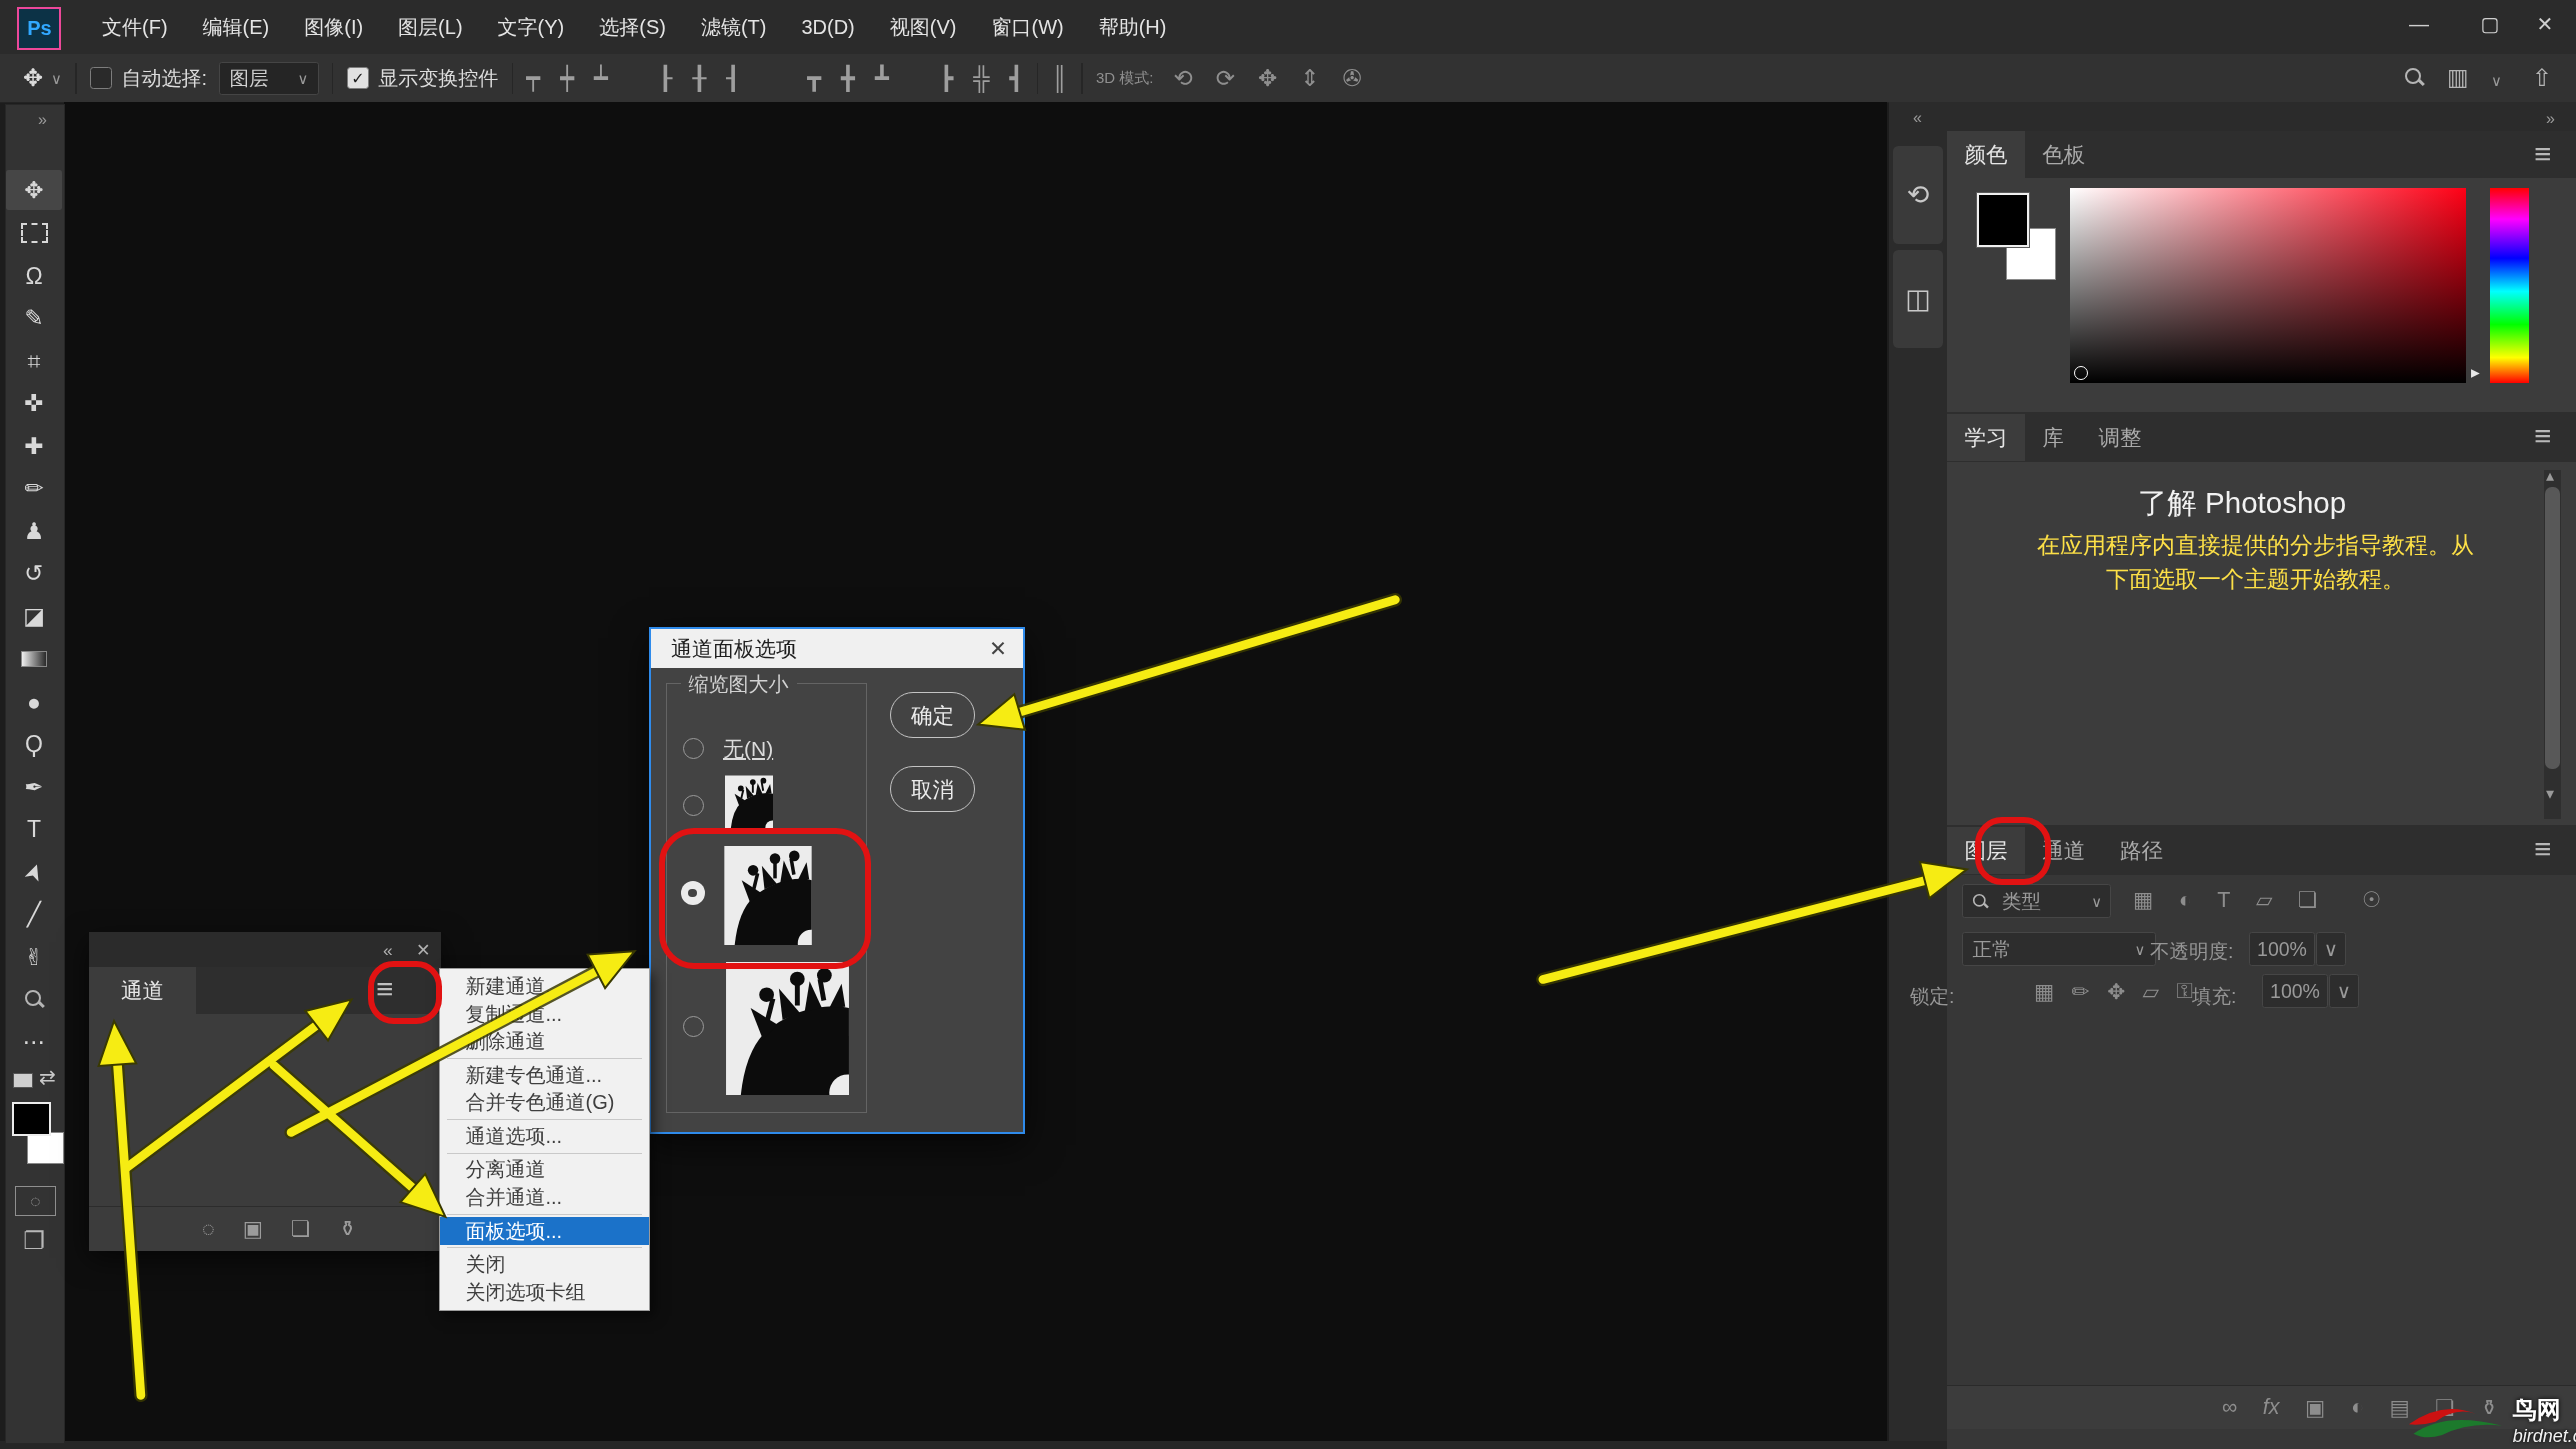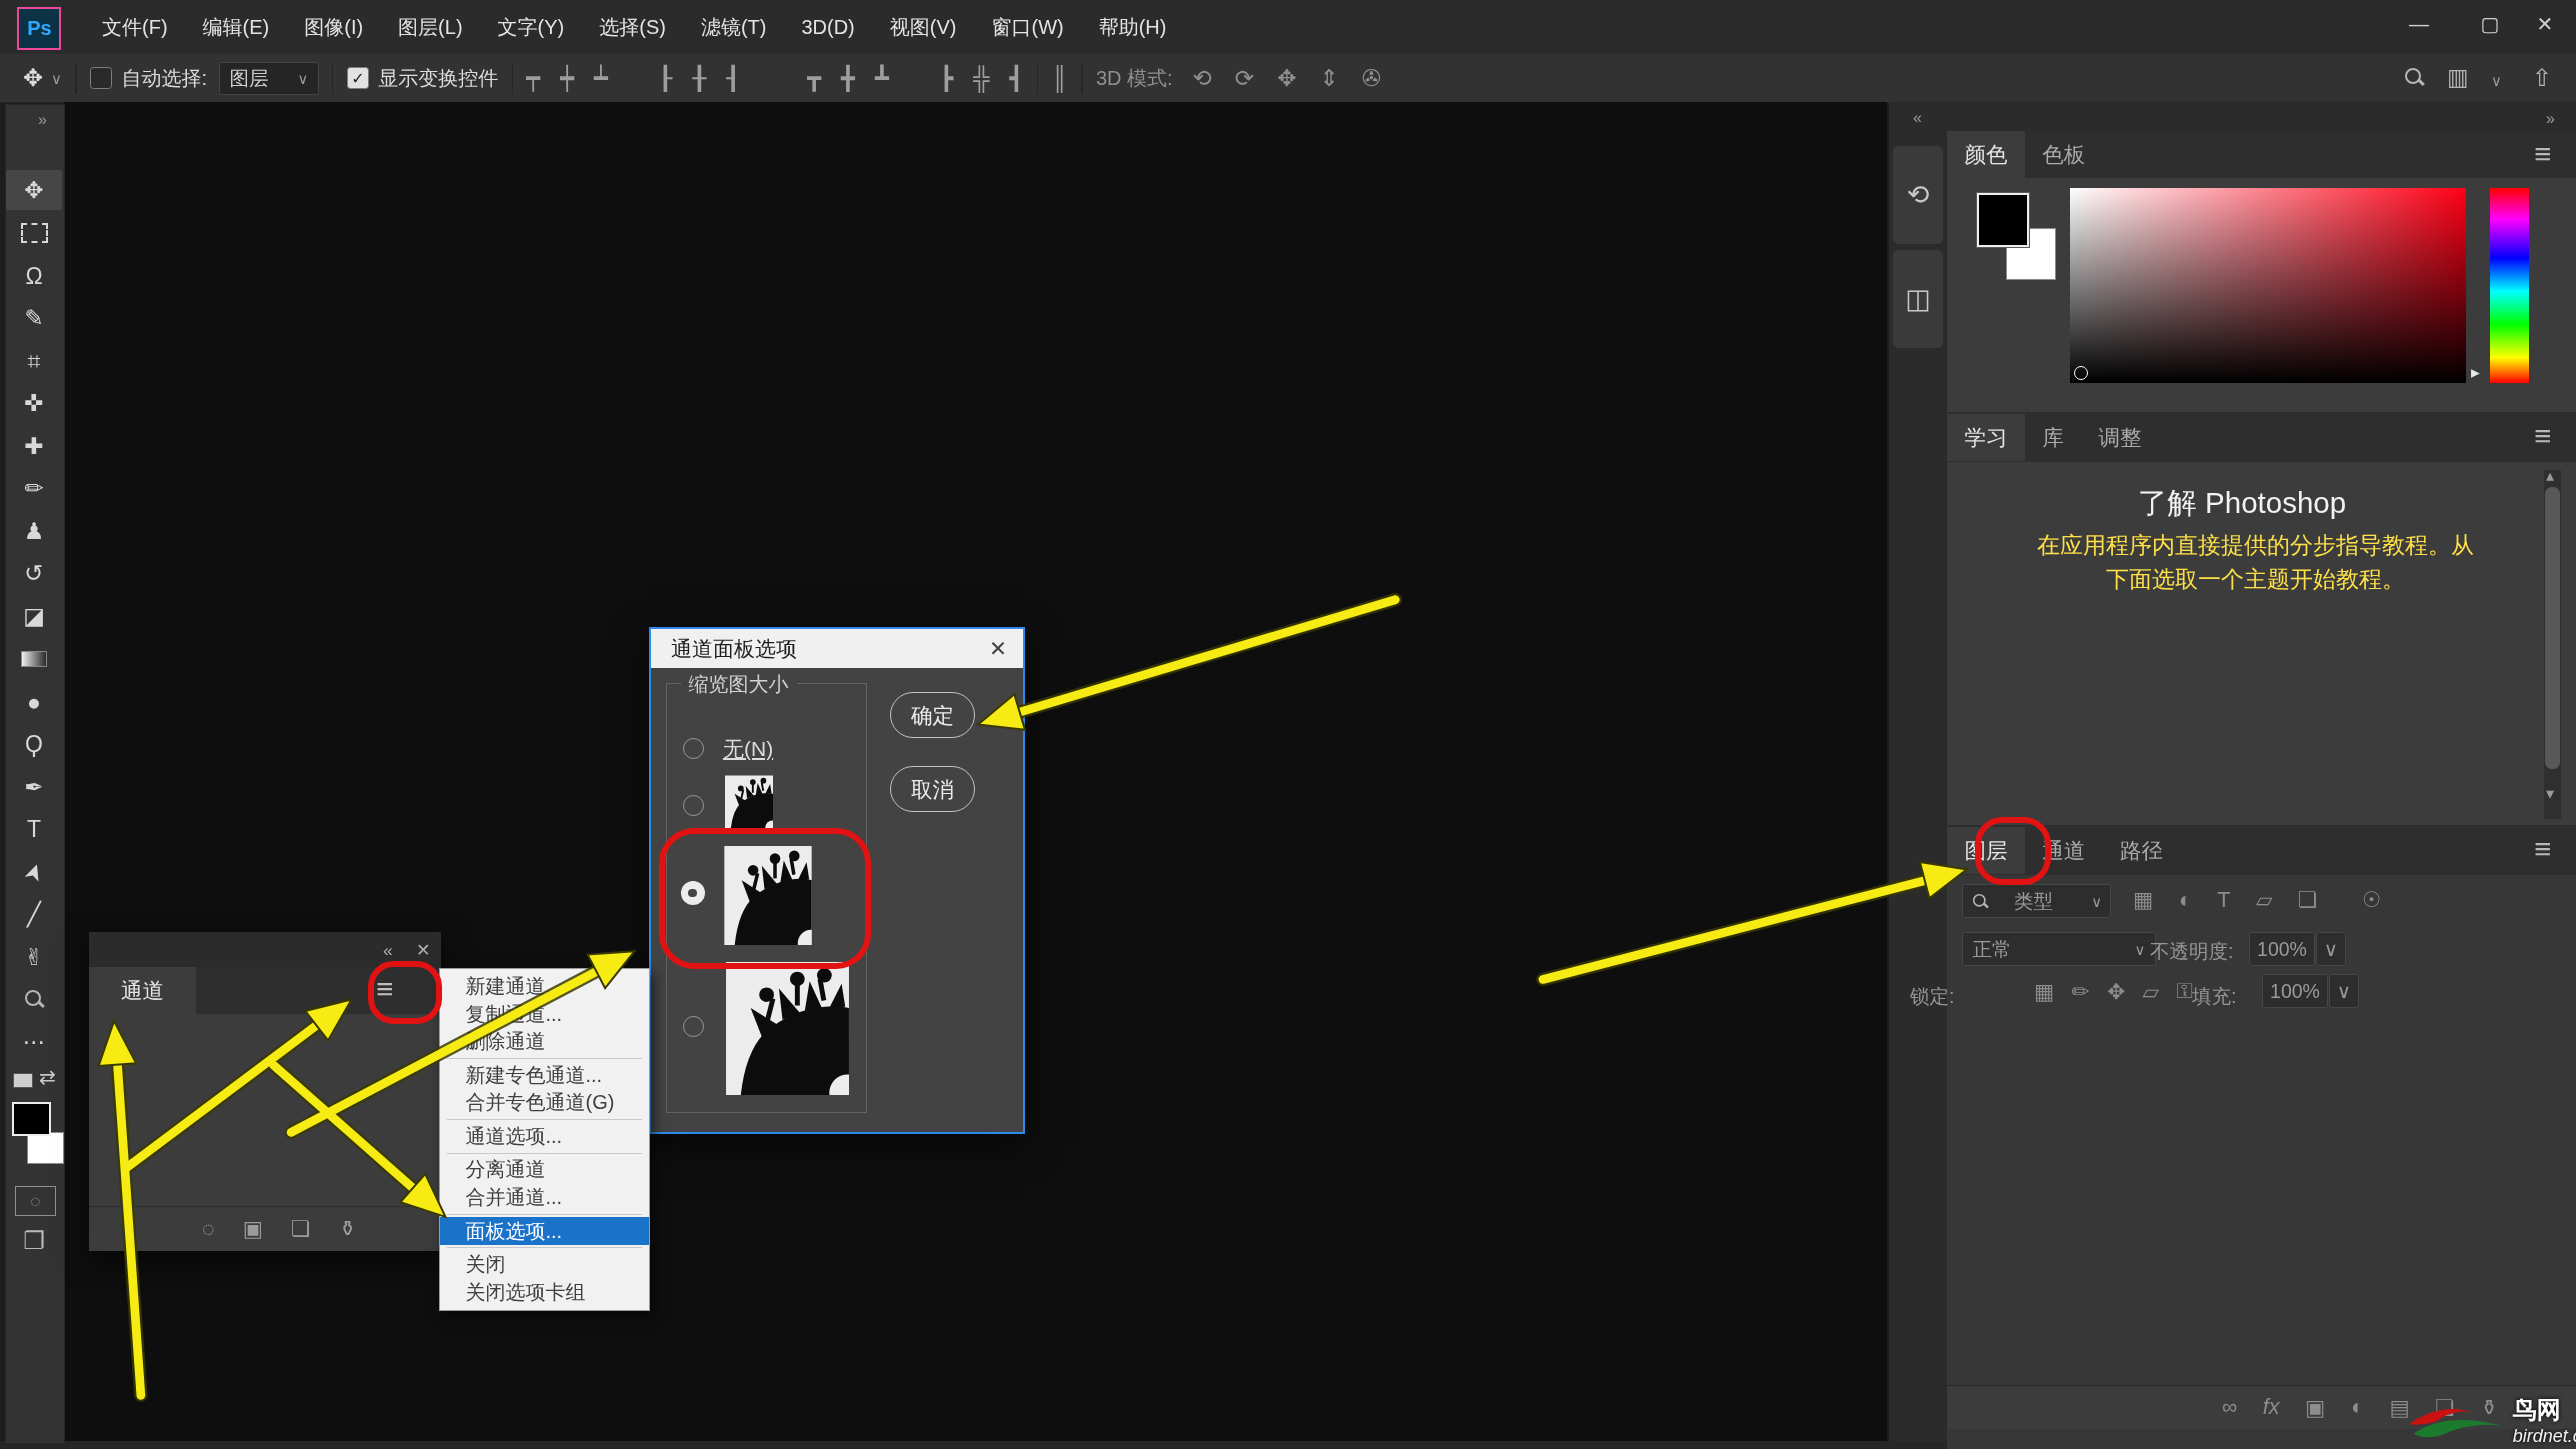--- a/index.html
+++ b/index.html
@@ -12,21 +12,21 @@
   #menubar{left:0;top:0;width:2576px;height:54px;background:#2b2b2b;}
   #ps-logo{left:17.4px;top:7.4px;width:40px;height:39px;background:#0c3246;border:2px solid #ec4899;
     color:#31a8ff;font-size:20px;font-weight:bold;}
   #menu-items{left:82px;top:0;height:54px;gap:35px;margin-left:20px;}
   #menu-items .mi{color:#e4e4e4;font-size:20px;white-space:nowrap;}
   .winbtn{top:0;width:62px;height:48px;color:#cfcfcf;font-size:20px;}
 
   #optionsbar{left:0;top:54px;width:2576px;height:48px;background:#323232;border-bottom:1.3px solid #232323;}
   .vsep{width:1.3px;height:31px;background:#262626;margin:0 13.4px;}
   .optxt{color:#dcdcdc;font-size:20px;white-space:nowrap;}
-  .opdim{color:#8f8f8f;font-size:20px;white-space:nowrap;}
+  .opdim{color:#8f8f8f;font-size:15px;white-space:nowrap;}
   .opicon{color:#9e9e9e;font-size:23px;}
   .cb{width:20px;height:20px;border:1.3px solid #7d7d7d;background:#2a2a2a;border-radius:3.4px;margin-right:9.4px;}
   .cb.on{background:#e2e2e2;color:#1d1d1d;font-size:16px;font-weight:bold;}
   .dd{height:31px;background:#252525;border:0.7px solid #454545;border-radius:2.7px;color:#d0d0d0;
       font-size:19.5px;padding:0 9.4px;gap:10.7px;}
   .chev{color:#9a9a9a;font-size:14.8px;}
 
   
   .mag{position:relative;width:19px;height:19px;display:inline-block;}
   .mag::before{content:"";position:absolute;left:0;top:0;width:12px;height:12px;border:2.7px solid #b5b5b5;border-radius:50%;}
@@ -308,21 +308,21 @@
 <span class="abs" style="left:2546px;top:784px;color:#9a9a9a;font-size:16px;">▾</span>
 
 
 <div class="abs flex tabbar" style="left:1947px;top:825px;width:629px;height:50px;z-index:5;">
   <span class="tab act ctr">图层</span>
   <span class="tab ctr">通道</span>
   <span class="tab ctr">路径</span>
 </div>
 <span class="abs burger" style="left:2534px;top:832px;z-index:5;">≡</span>
 <div class="abs" style="left:1947px;top:875px;width:629px;height:574px;background:#373737;z-index:4;"></div>
-<div class="abs flex field" style="left:1962px;top:884px;width:131px;height:32px;z-index:5;padding:0 8px;gap:24px;">
+<div class="abs flex field" style="left:1962px;top:884px;width:131px;height:32px;z-index:5;padding:0 8px;gap:12px;">
   <span class="mag" style="transform:scale(.8);"></span>
   <span>类型</span>
   <span class="chev" style="margin-left:auto;">∨</span>
 </div>
 <div class="abs flex" style="left:2133px;top:884px;height:32px;gap:25.5px;z-index:5;">
   <span class="dimicon">▦</span>
   <span class="dimicon">◐</span>
   <span class="dimicon">T</span>
   <span class="dimicon">▱</span>
   <span class="dimicon">❏</span>

